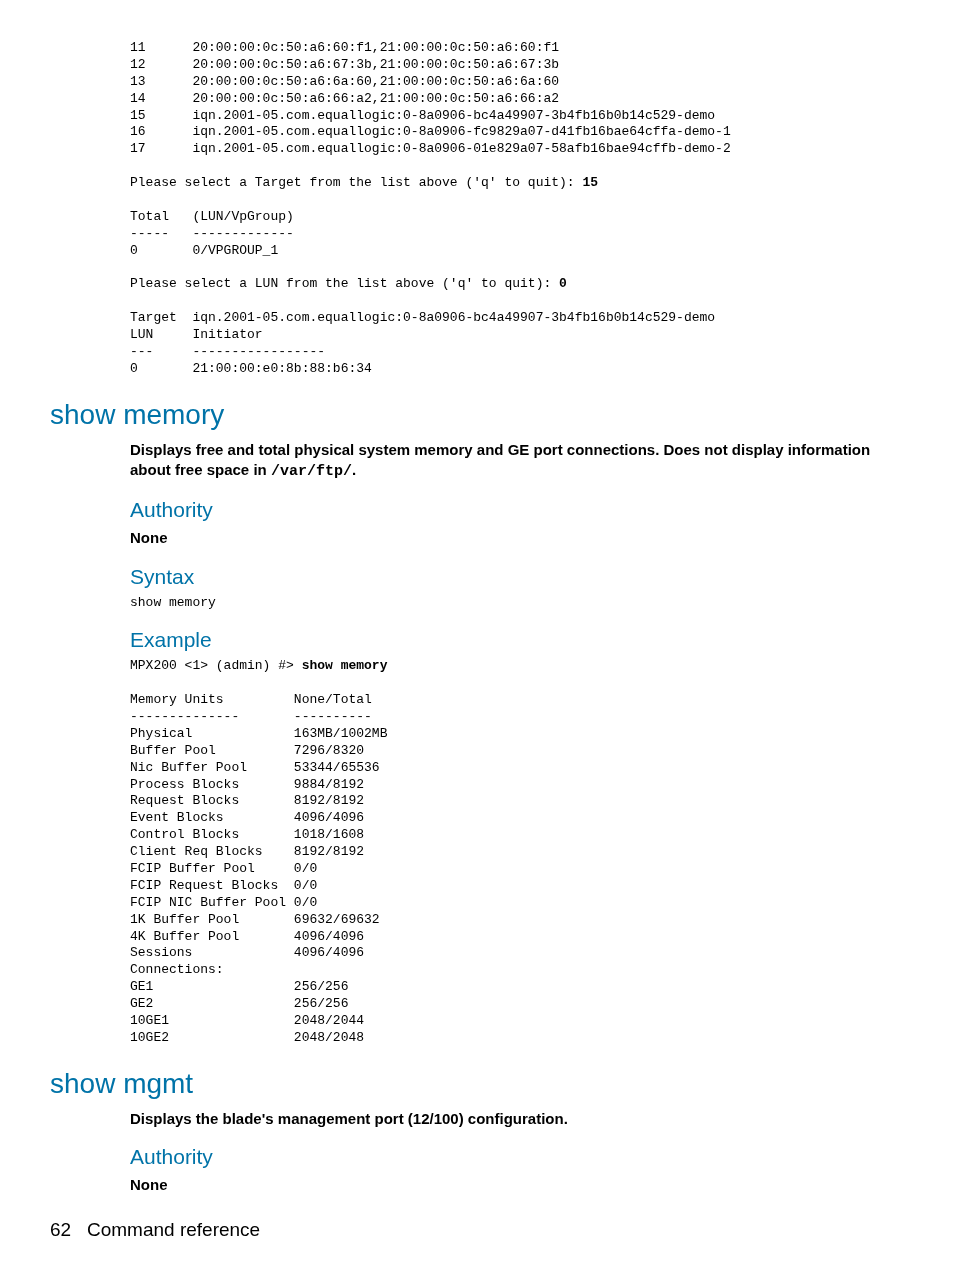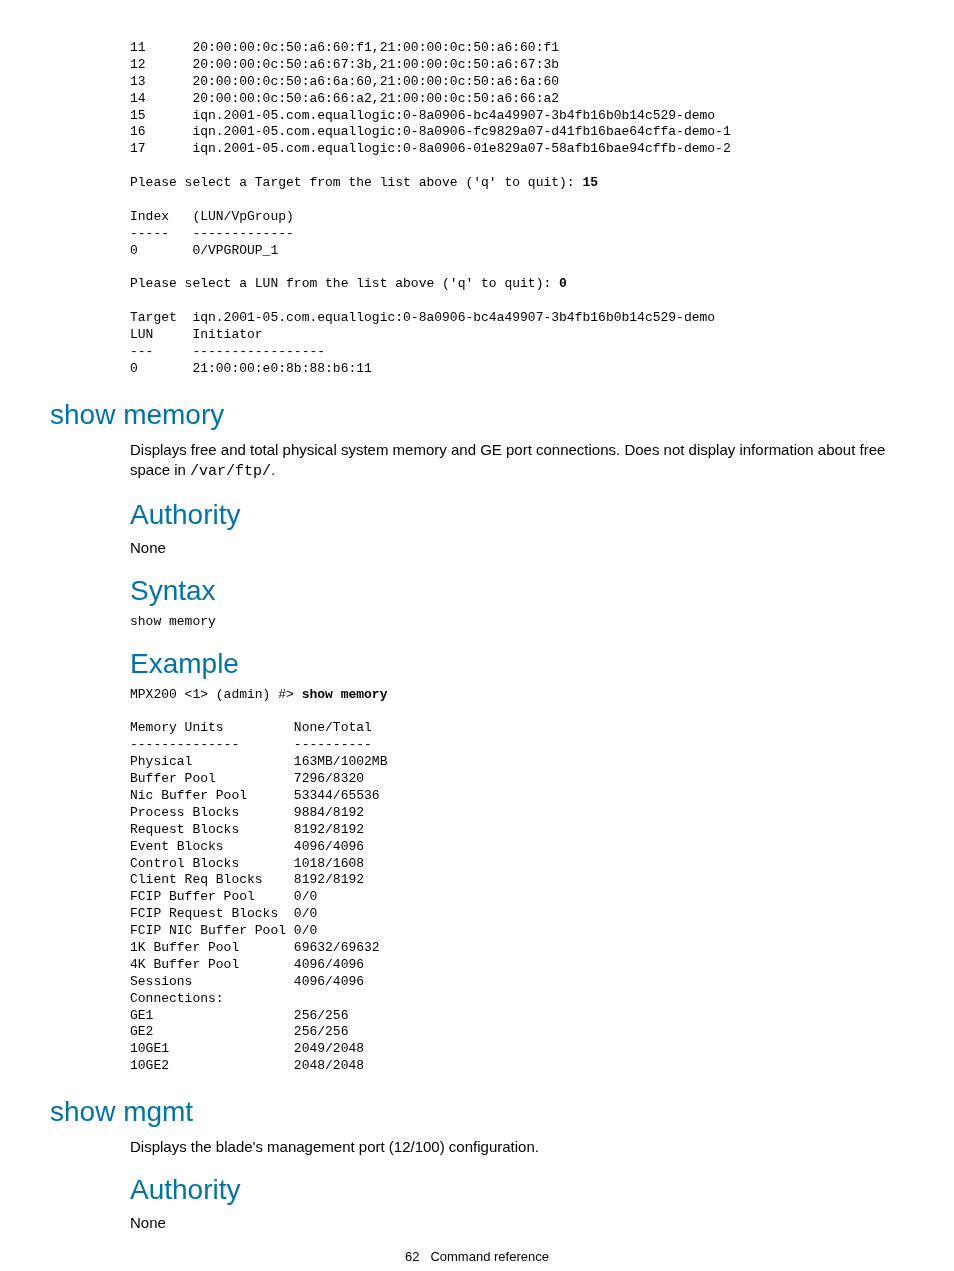--- a/index.html
+++ b/index.html
@@ -24,60 +24,60 @@
     font-family: Arial, Helvetica, sans-serif;
     font-weight: normal;
     color: #0073a8;
     font-size: 28px;
     margin: 18px 0 6px 0;
   }
   h2.sub {
     font-family: Arial, Helvetica, sans-serif;
     font-weight: normal;
     color: #0073a8;
-    font-size: 28px;
+    font-size: 21px;
     margin: 14px 0 4px 0;
     padding-left: 80px;
   }
   p.body {
     padding-left: 80px;
     margin: 4px 0 8px 0;
     font-size: 15px;
+    font-weight: bold;
   }
   span.mono { font-family: "Courier New", monospace; }
   .footer {
-    margin-top: 15px;
-    font-size: 13px;
-    text-align: center;
+    margin-top: 22px;
+    font-size: 19px;
   }
   .b { font-weight: bold; font-family: Liberation Mono, monospace; }
 </style>
 </head>
 <body>
 
 <pre><span>11      20:00:00:0c:50:a6:60:f1,21:00:00:0c:50:a6:60:f1</span>
 <span>12      20:00:00:0c:50:a6:67:3b,21:00:00:0c:50:a6:67:3b</span>
 <span>13      20:00:00:0c:50:a6:6a:60,21:00:00:0c:50:a6:6a:60</span>
 <span>14      20:00:00:0c:50:a6:66:a2,21:00:00:0c:50:a6:66:a2</span>
 <span>15      iqn.2001-05.com.equallogic:0-8a0906-bc4a49907-3b4fb16b0b14c529-demo</span>
 <span>16      iqn.2001-05.com.equallogic:0-8a0906-fc9829a07-d41fb16bae64cffa-demo-1</span>
 <span>17      iqn.2001-05.com.equallogic:0-8a0906-01e829a07-58afb16bae94cffb-demo-2</span>
 
 <span>Please select a Target from the list above ('q' to quit): </span><span class="b">15</span>
 
-<span>Index   (LUN/VpGroup)</span>
+<span>Total   (LUN/VpGroup)</span>
 <span>-----   -------------</span>
 <span>0       0/VPGROUP_1</span>
 
 <span>Please select a LUN from the list above ('q' to quit): </span><span class="b">0</span>
 
 <span>Target  iqn.2001-05.com.equallogic:0-8a0906-bc4a49907-3b4fb16b0b14c529-demo</span>
 <span>LUN     Initiator</span>
 <span>---     -----------------</span>
-<span>0       21:00:00:e0:8b:88:b6:11</span></pre>
+<span>0       21:00:00:e0:8b:88:b6:34</span></pre>
 
 <h1 class="section">show memory</h1>
 <p class="body">
   <span>Displays free and total physical system memory and GE port connections. Does not display information about free space in </span><span class="mono">/var/ftp/</span><span>.</span>
 </p>
 
 <h2 class="sub">Authority</h2>
 <p class="body">None</p>
 
 <h2 class="sub">Syntax</h2>
@@ -98,21 +98,21 @@
 <span>Client Req Blocks    8192/8192</span>
 <span>FCIP Buffer Pool     0/0</span>
 <span>FCIP Request Blocks  0/0</span>
 <span>FCIP NIC Buffer Pool 0/0</span>
 <span>1K Buffer Pool       69632/69632</span>
 <span>4K Buffer Pool       4096/4096</span>
 <span>Sessions             4096/4096</span>
 <span>Connections:</span>
 <span>GE1                  256/256</span>
 <span>GE2                  256/256</span>
-<span>10GE1                2049/2048</span>
+<span>10GE1                2048/2044</span>
 <span>10GE2                2048/2048</span></pre>
 
 <h1 class="section">show mgmt</h1>
 <p class="body">Displays the blade's management port (12/100) configuration.</p>
 
 <h2 class="sub">Authority</h2>
 <p class="body">None</p>
 
 <div class="footer">
   <span>62</span>&nbsp;&nbsp;&nbsp;<span>Command reference</span>

